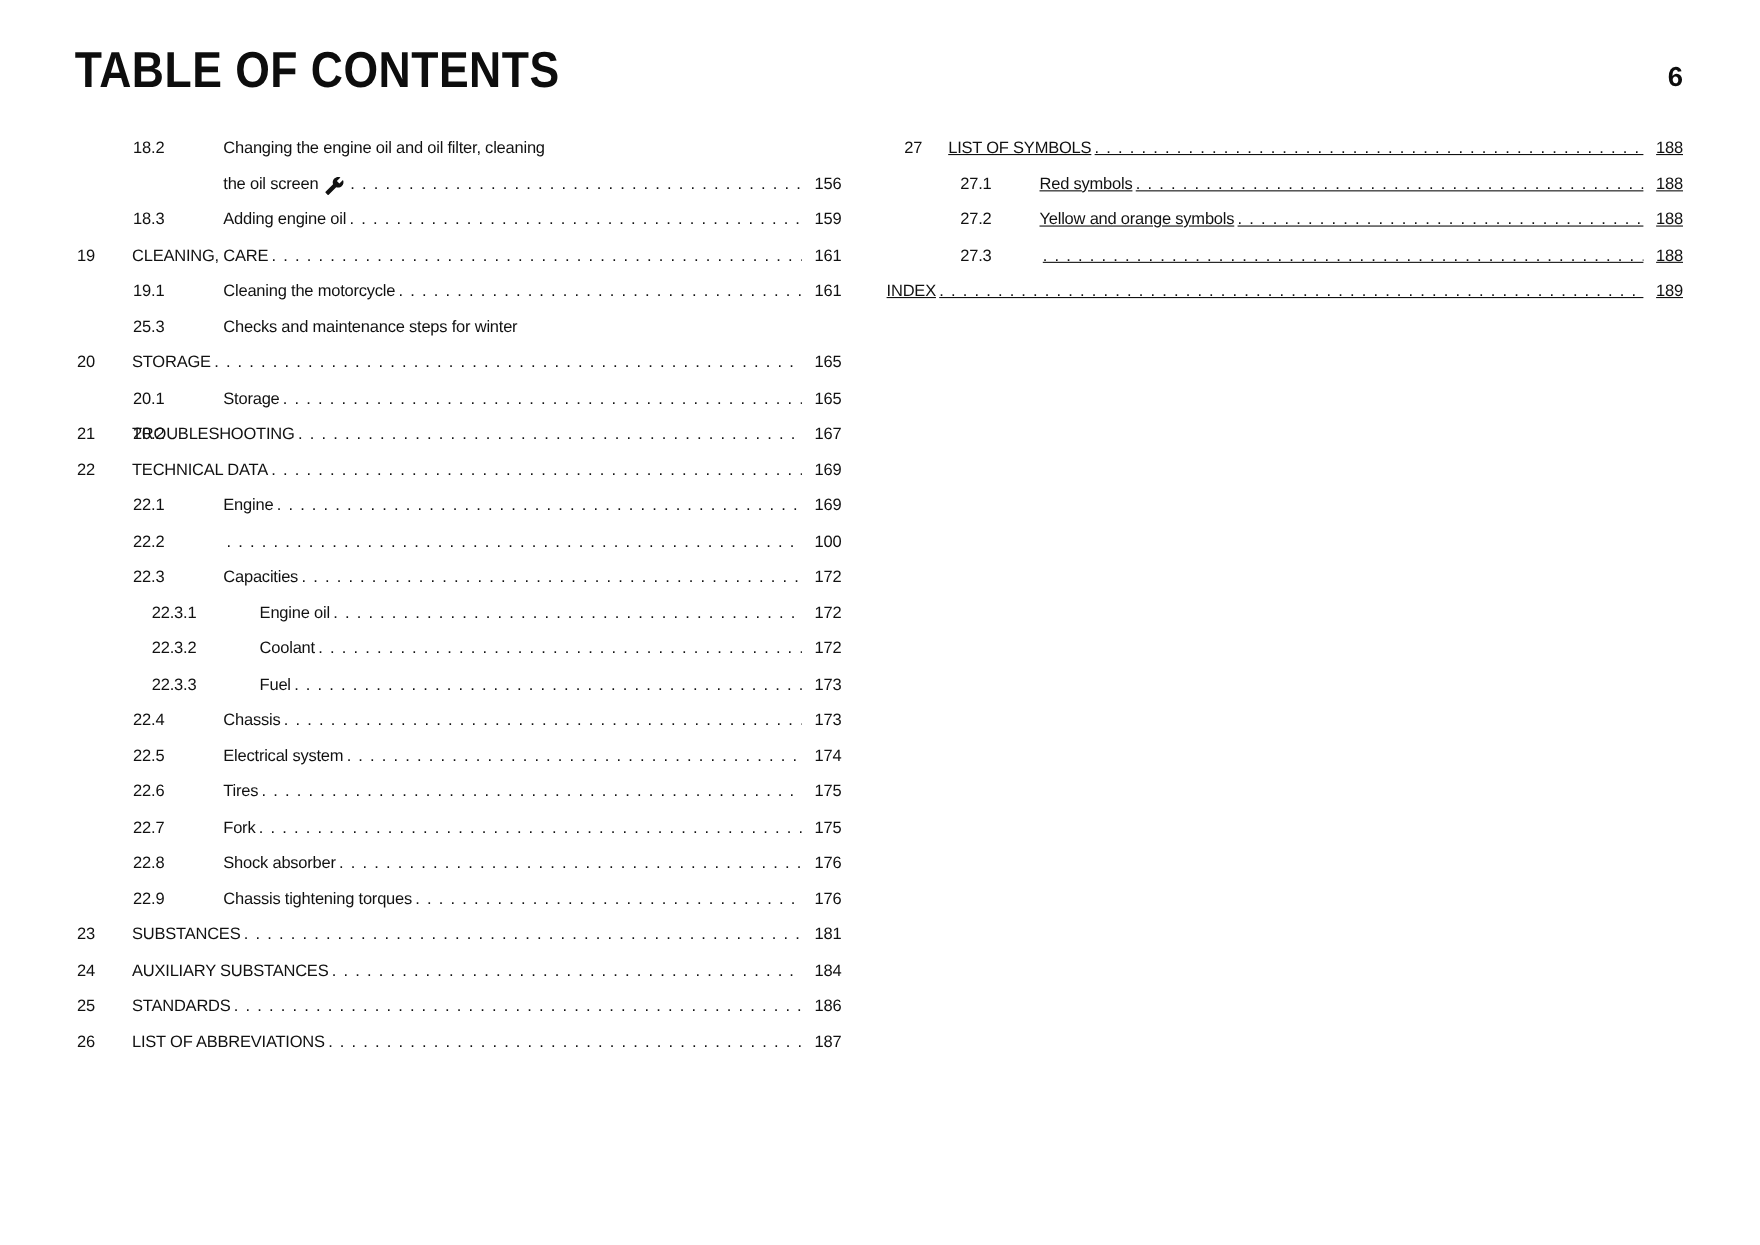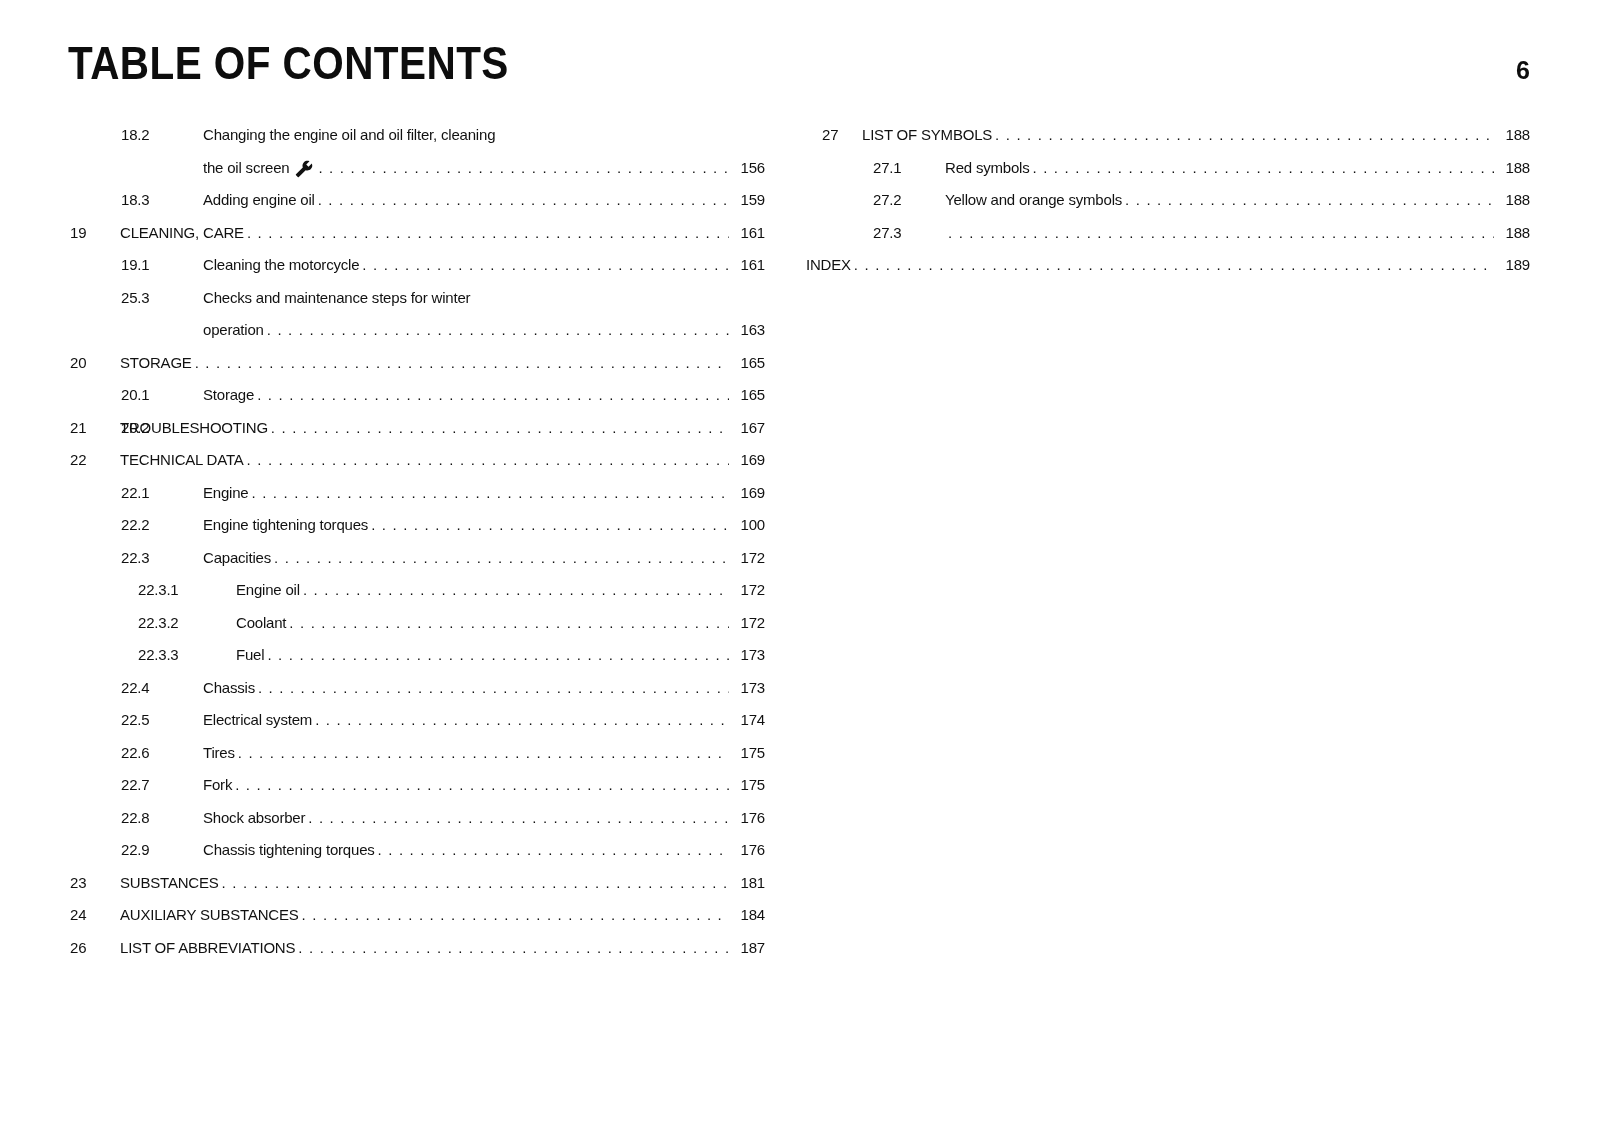--- a/index.html
+++ b/index.html
@@ -20,21 +20,21 @@
   .page-number {
     position:absolute; right:70px; top:56px;
     font-size:25px; font-weight:700; color:#0d0d0d;
   }
   .col {
     position:absolute; top:119px;
     font-size:15px; line-height:32.5px;
     letter-spacing:-0.2px;
   }
   .col-left  { left:70px;  width:695px; }
-  .col-right { left:806px; width:724px; }
+  .col-right { left:806px; width:724px;text-decoration:underline; }
 
   .entry { position:relative; }
   .num { position:absolute; top:0; white-space:nowrap; }
 
   .col-left .lv1 { padding-left:50px; }
   .col-left .lv1 > .num { left:0; }
   .col-left .lv2 { padding-left:133px; }
   .col-left .lv2 > .num { left:51px; }
   .col-left .lv3 { padding-left:166px; }
   .col-left .lv3 > .num { left:68px; }
@@ -98,25 +98,20 @@
         <span class="num">19.1</span>
         <div class="lastline">
           <span class="t">Cleaning the motorcycle</span>
           <span class="leader"></span>
           <span class="page">161</span>
         </div>
       </div>
       <div class="entry lv2">
         <span class="num">25.3</span>
         <div class="tline"><span class="t">Checks and maintenance steps for winter</span></div>
-        <div class="lastline">
-          <span class="t">operation</span>
-          <span class="leader"></span>
-          <span class="page">163</span>
-        </div>
       </div>
       <div class="entry lv1">
         <span class="num">20</span>
         <div class="lastline">
           <span class="t">STORAGE</span>
           <span class="leader"></span>
           <span class="page">165</span>
         </div>
       </div>
       <div class="entry lv2">
@@ -150,21 +145,20 @@
         <span class="num">22.1</span>
         <div class="lastline">
           <span class="t">Engine</span>
           <span class="leader"></span>
           <span class="page">169</span>
         </div>
       </div>
       <div class="entry lv2">
         <span class="num">22.2</span>
         <div class="lastline">
-          <span class="t">Engine tightening torques</span>
           <span class="leader"></span>
           <span class="page">100</span>
         </div>
       </div>
       <div class="entry lv2">
         <span class="num">22.3</span>
         <div class="lastline">
           <span class="t">Capacities</span>
           <span class="leader"></span>
           <span class="page">172</span>
@@ -252,20 +246,28 @@
       </div>
       <div class="entry lv1">
         <span class="num">24</span>
         <div class="lastline">
           <span class="t">AUXILIARY SUBSTANCES</span>
           <span class="leader"></span>
           <span class="page">184</span>
         </div>
       </div>
       <div class="entry lv1">
+        <span class="num">25</span>
+        <div class="lastline">
+          <span class="t">STANDARDS</span>
+          <span class="leader"></span>
+          <span class="page">186</span>
+        </div>
+      </div>
+      <div class="entry lv1">
         <span class="num">26</span>
         <div class="lastline">
           <span class="t">LIST OF ABBREVIATIONS</span>
           <span class="leader"></span>
           <span class="page">187</span>
         </div>
       </div>
     </div>
   <div class="col col-right" id="col-right">
       <div class="entry lv1">

